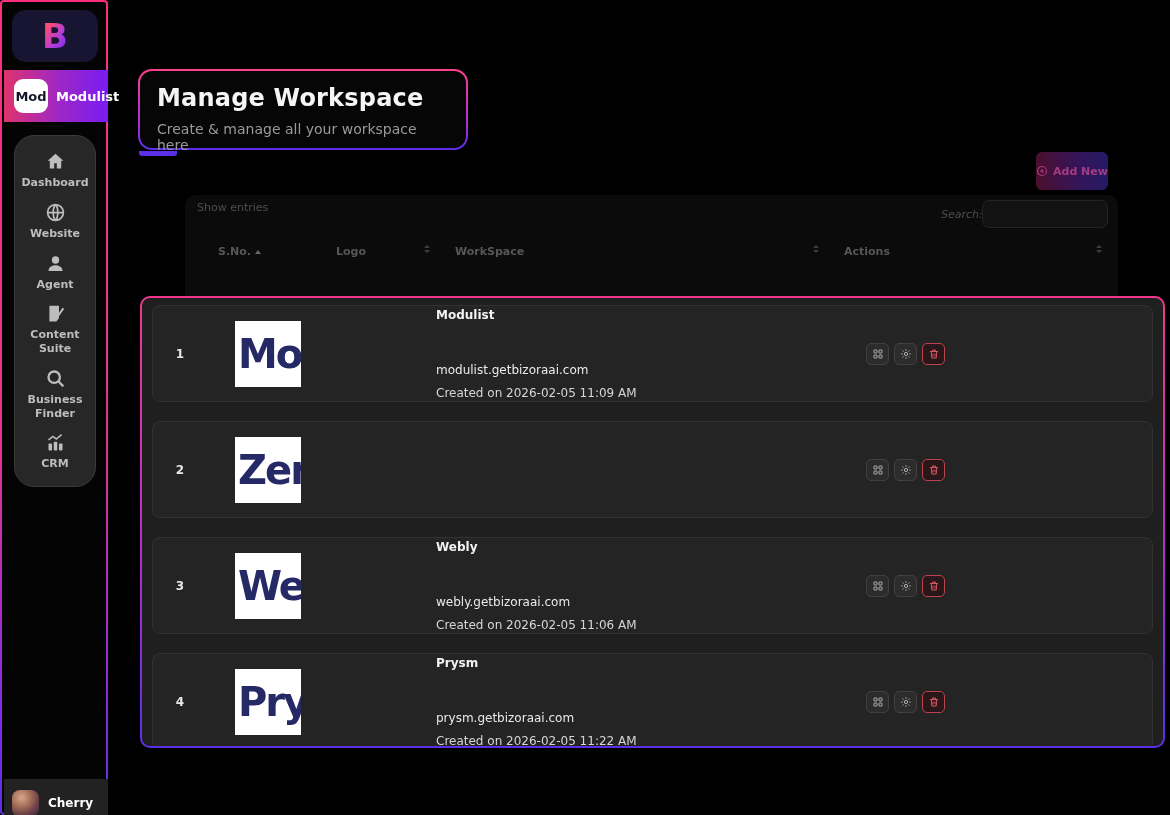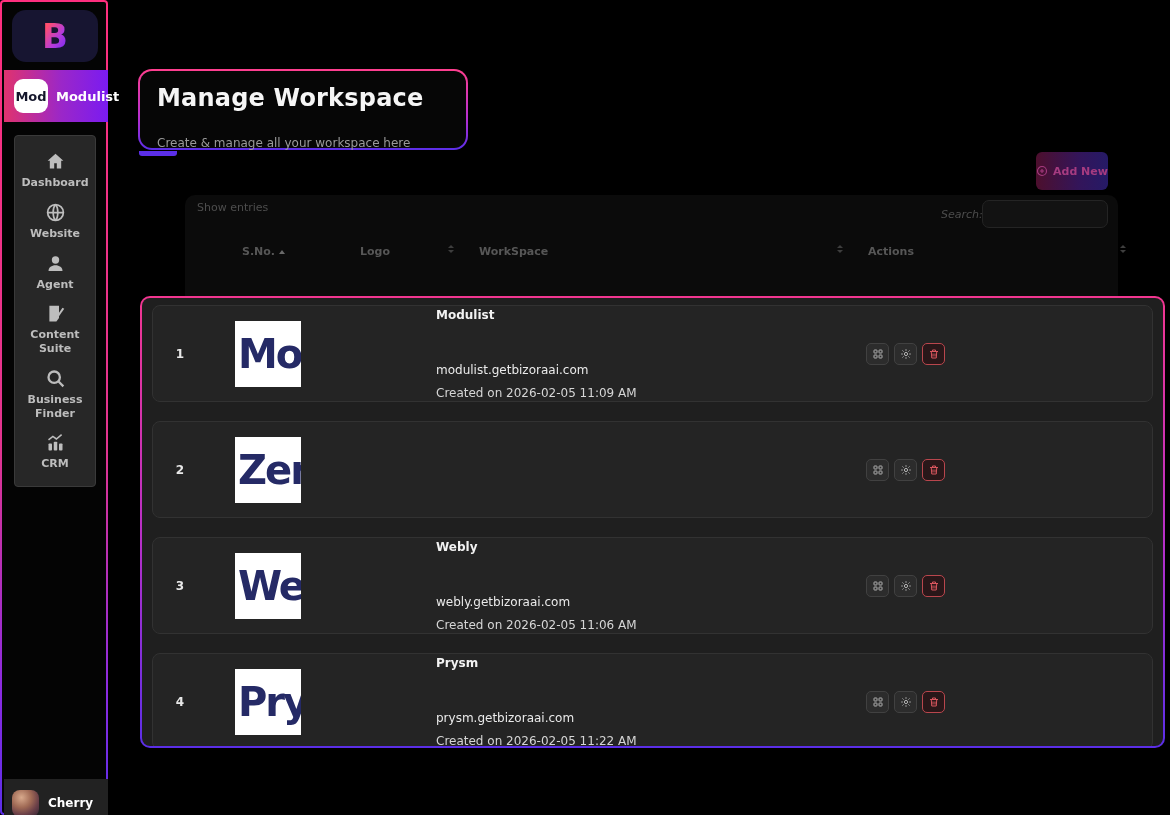--- a/index.html
+++ b/index.html
@@ -19,62 +19,62 @@
     -webkit-background-clip:text; background-clip:text; color:transparent; }
   .brand-bar { position:absolute; left:2px; top:68px; width:104px; height:52px;
     background:linear-gradient(90deg,#e0336e 0%,#9b27c8 55%,#7a1bf1 100%);
     display:flex; align-items:center; padding-left:10px; cursor:pointer; }
   .brand-badge { width:34px; height:34px; background:#fff; border-radius:9px;
     display:flex; align-items:center; justify-content:center;
     font-size:13px; font-weight:800; color:#14162b; flex-shrink:0; }
   .brand-name { margin-left:8px; color:#fff; font-size:13px; font-weight:700; }
 
   .nav { position:absolute; left:12px; top:133px; width:82px; height:352px;
-    background:#272727; border:1px solid #3a3a3a; border-radius:4px;
+    background:#272727; border:1px solid #3a3a3a; border-radius:20px;
     display:flex; flex-direction:column; align-items:center; justify-content:space-between;
     padding:15px 4px; }
   .nav-item { display:flex; flex-direction:column; align-items:center; gap:4px;
     color:#bdbdbd; font-size:11px; font-weight:600; text-align:center; line-height:1.25; cursor:pointer; }
   .nav-item svg { width:21px; height:21px; }
 
   .user-bar { position:absolute; left:2px; top:777px; width:104px; height:48px;
     background:#222; display:flex; align-items:center; padding-left:8px; gap:9px; cursor:pointer;text-align:center; }
   .avatar { width:27px; height:27px; border-radius:8px;
     background:radial-gradient(circle at 35% 28%,#d8a98c 0%,#a06a55 38%,#6b4048 65%,#2e2233 100%); }
   .user-name { color:#fff; font-size:12px; font-weight:700; }
 
   
   .header-card { position:absolute; left:138px; top:69px; width:330px; height:81px;
     border:2px solid transparent; border-radius:14px;
     background:linear-gradient(#060606,#060606) padding-box,
                linear-gradient(180deg,#ff3f8e 0%,#b72fd0 60%,#5b2ee8 100%) border-box;
     padding:13px 17px; }
   .header-card h1 { color:#f5f5f5; font-size:24px; font-weight:700; letter-spacing:.2px; }
-  .header-card p { margin-top:24px; color:#9a9a9a; font-size:12px; }
+  .header-card p { margin-top:9px; color:#9a9a9a; font-size:14px; }
   .header-tail { position:absolute; left:139px; top:151px; width:38px; height:5px;
     background:#5b2ee8; border-radius:0 0 3px 3px; }
 
   
   .add-new-btn { position:absolute; left:1036px; top:152px; width:72px; height:38px;
     border:none; border-radius:6px; cursor:pointer;
     background:linear-gradient(90deg,#4d0f2d 0%,#33155a 60%,#251a66 100%);
     color:#a63b80; font-size:11px; font-weight:700;
     display:flex; align-items:center; justify-content:center; gap:5px;
     font-family:"DejaVu Sans","Liberation Sans",sans-serif; }
   .add-new-btn svg { width:12px; height:12px; }
 
   
   .table-card { position:absolute; left:185px; top:195px; width:933px; height:112px;
     background:#0b0b0b; border-radius:10px 10px 0 0; }
   .dim-label { position:absolute; font-size:11px; color:#4d4d4d; }
   .search-input { position:absolute; left:797px; top:5px; width:126px; height:28px;
     background:#121212; border:1px solid #242424; border-radius:7px; color:#777;
     font-size:11px; padding:0 8px; font-family:inherit; }
   .col-head { position:absolute; top:50px; font-size:11px; font-weight:600; color:#575757;
-    display:flex; align-items:center; gap:4px; cursor:pointer;margin-left:24px; }
+    display:flex; align-items:center; gap:4px; cursor:pointer; }
   .tri-up { width:0; height:0; border-left:3.5px solid transparent;
     border-right:3.5px solid transparent; border-bottom:4px solid #6a6a6a; }
   .sort-both { display:flex; flex-direction:column; gap:2px; }
   .sort-both .u { width:0;height:0;border-left:3px solid transparent;border-right:3px solid transparent;border-bottom:3.5px solid #3e3e3e; }
   .sort-both .d { width:0;height:0;border-left:3px solid transparent;border-right:3px solid transparent;border-top:3.5px solid #3e3e3e; }
   .entries-stub { position:absolute; left:272px; top:289px; width:58px; height:9px;
     background:#707070; border-radius:2px 2px 0 0; cursor:pointer; }
 
   
   .rows-panel { position:absolute; left:140px; top:296px; width:1025px; height:452px;

